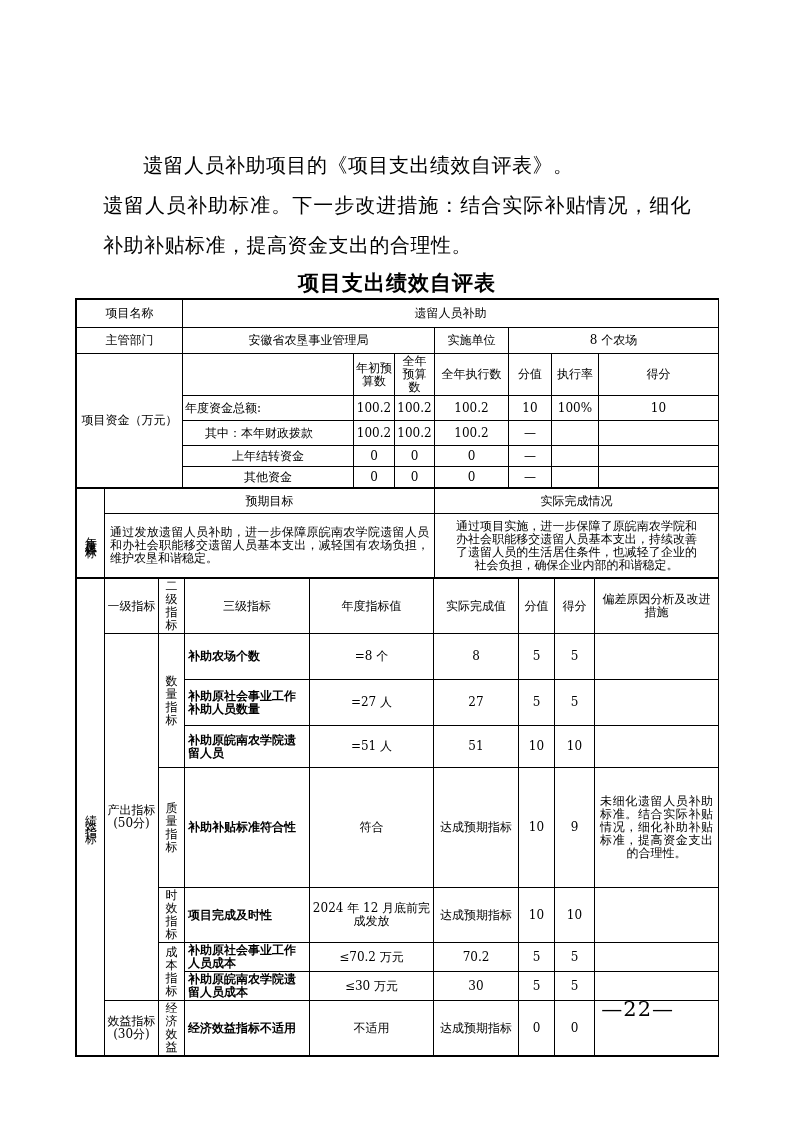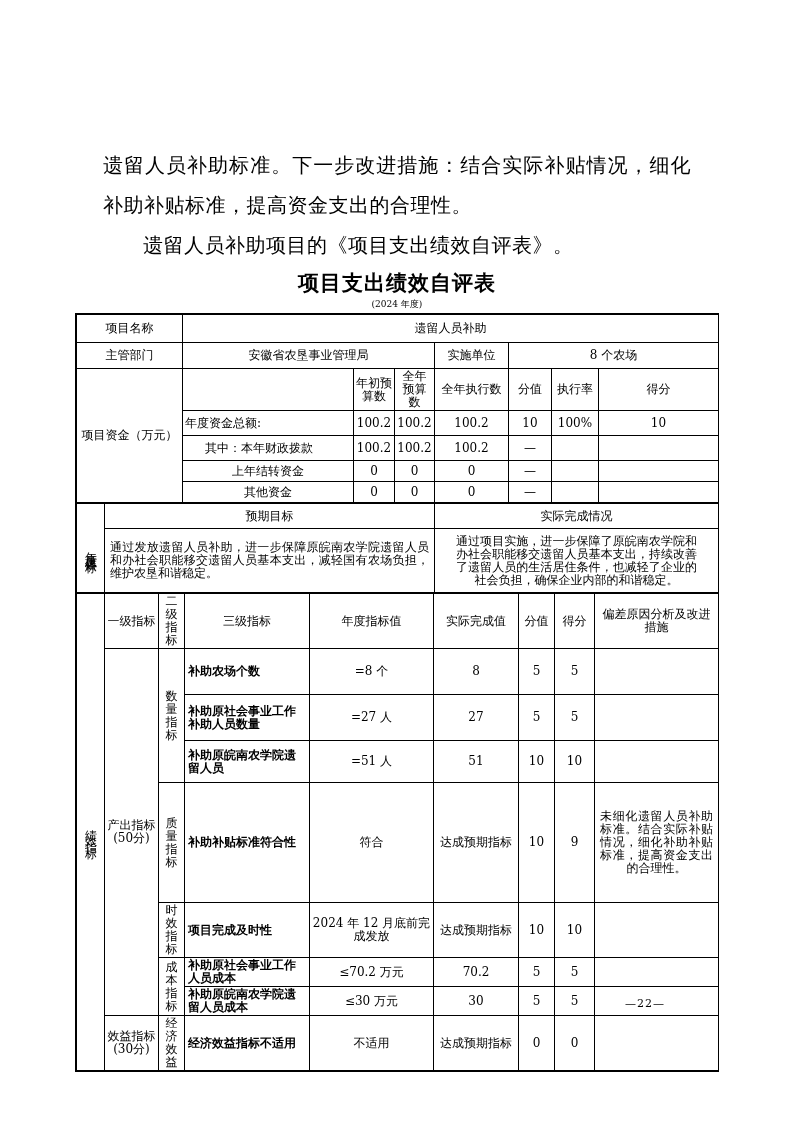--- a/index.html
+++ b/index.html
@@ -56,35 +56,34 @@
     text-align:center;
     letter-spacing:2px;
     padding:2px 0;
   }
   td.vcell.wide-space{letter-spacing:6px;}
   td.goal-left{text-align:justify;padding:2px 5px;}
   td.goal-right{text-align:justify;text-align-last:center;padding:2px 21px;}
   td.dev{text-align:justify;text-align-last:center;padding:2px 5px;}
   .page-num{
     position:absolute;
-    top:997px;right:129px;
-    font-size:11px;letter-spacing:1px;
+    top:997px;right:120px;
+    font-size:21px;letter-spacing:1px;
   }
 </style>
 </head>
 <body>
 
 <div class="page">
   <div class="content">
 
+    <p class="para indent">遗留人员补助项目的《项目支出绩效自评表》。</p>
     <p class="para">遗留人员补助标准。下一步改进措施：结合实际补贴情况，细化补助补贴标准，提高资金支出的合理性。</p>
-    <p class="para indent">遗留人员补助项目的《项目支出绩效自评表》。</p>
 
     <div class="tbl-title">项目支出绩效自评表</div>
-    <div class="tbl-subtitle">(2024 年度)</div>
 
     <div class="tbl-wrap">
 
       <table>
         <colgroup>
           <col style="width:106px">
             <col style="width:171px">
             <col style="width:41px">
             <col style="width:40px">
           <col style="width:74px">

